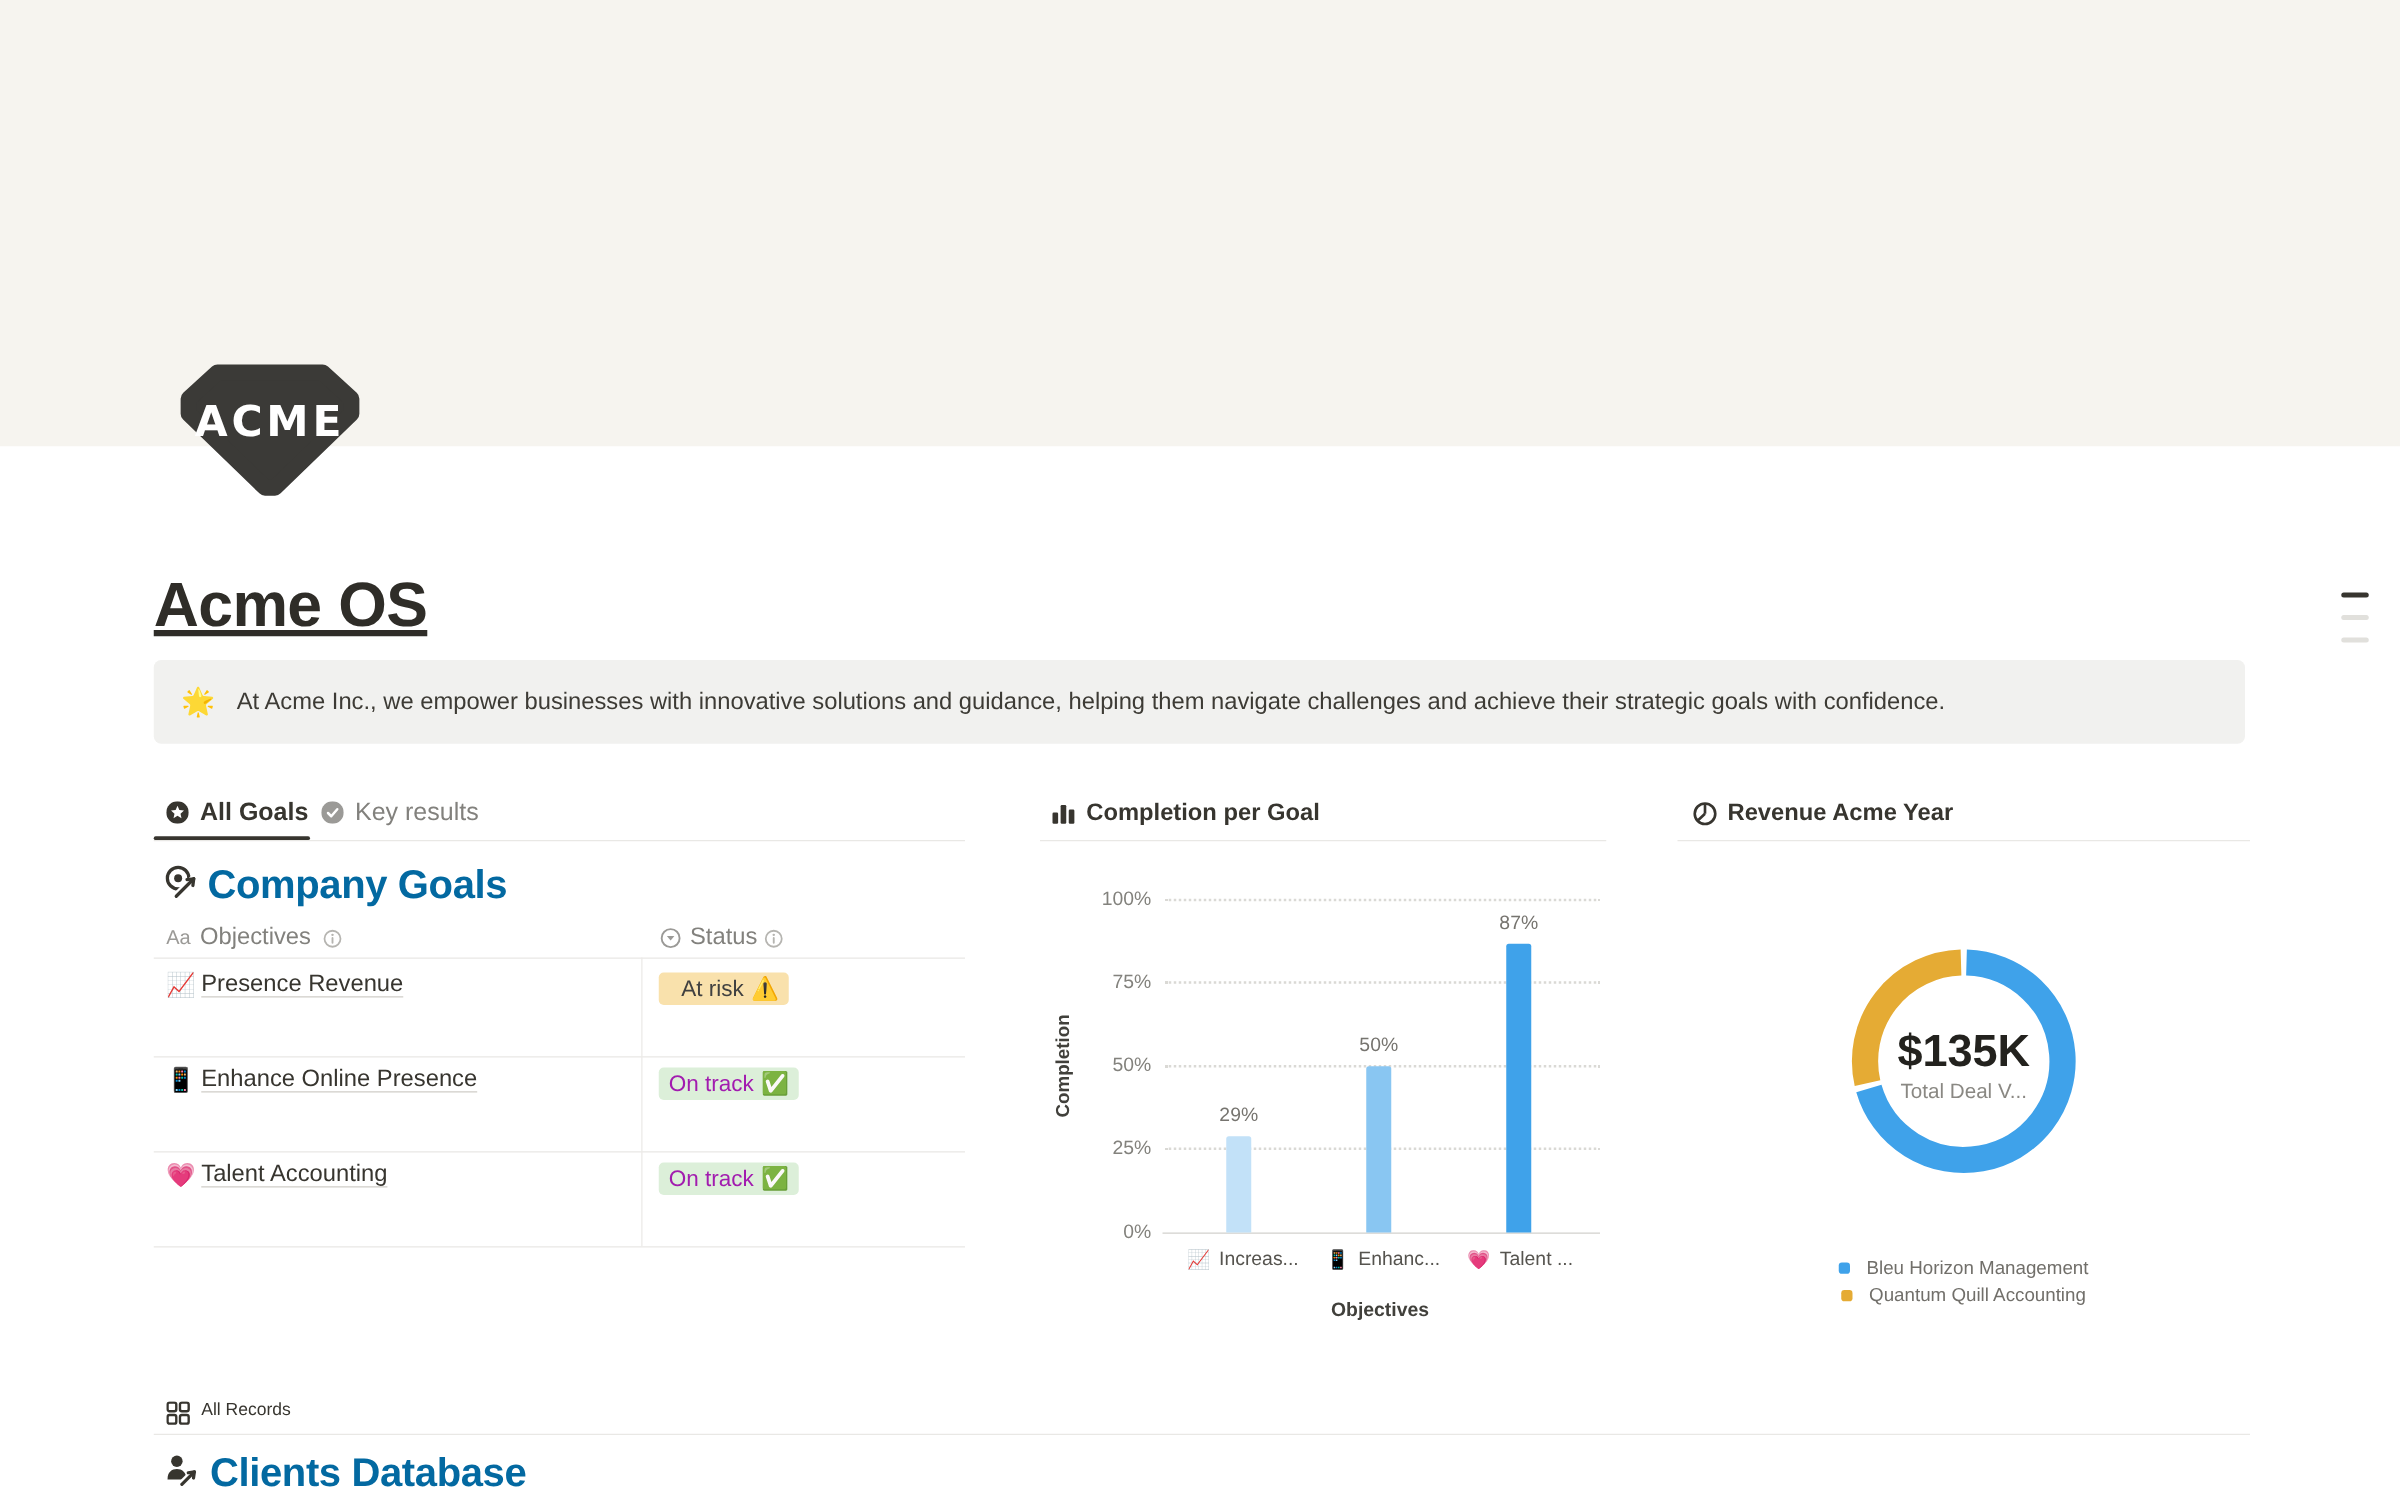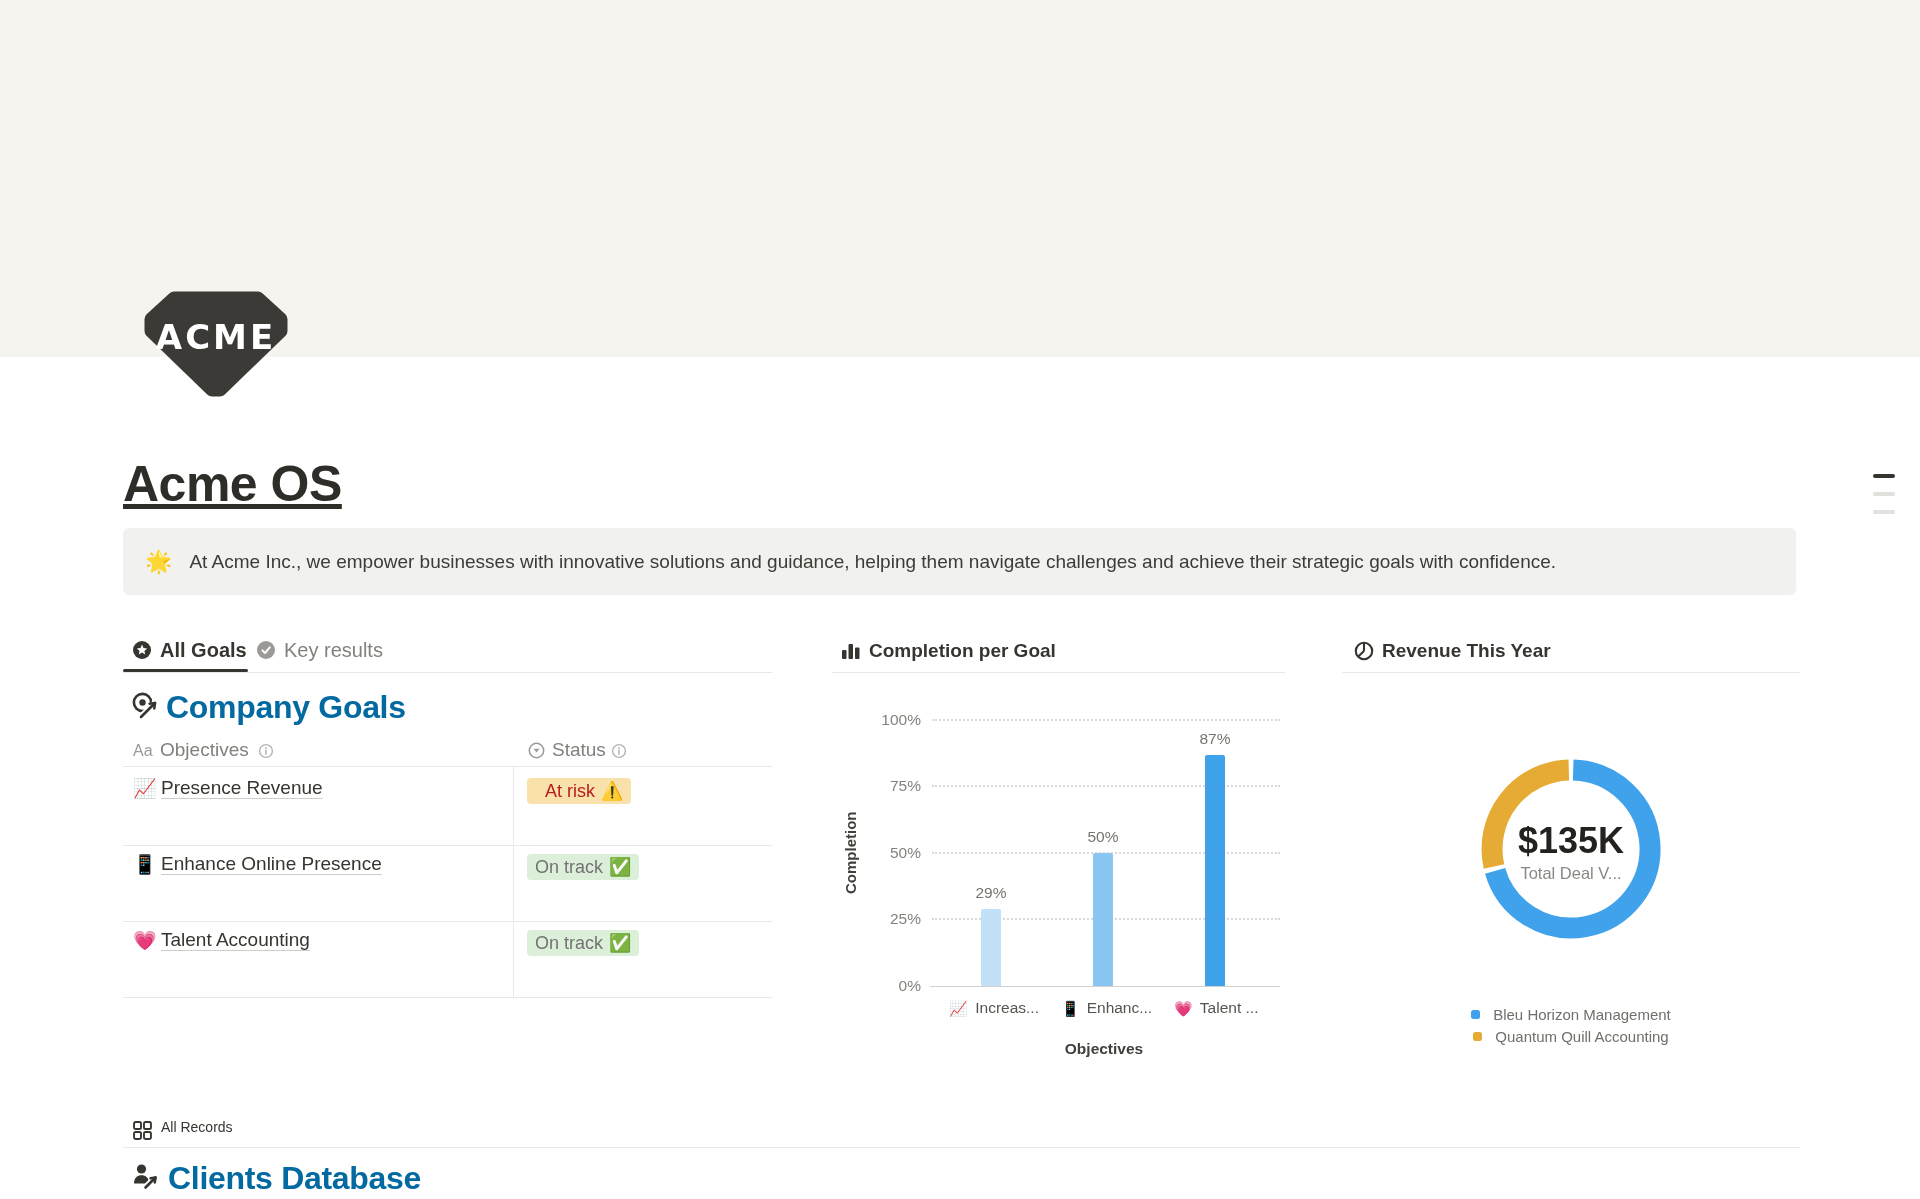--- a/index.html
+++ b/index.html
@@ -33,22 +33,22 @@
 
   .col-head{font-size:19px;color:#82817D;}
   .aa{font-size:16px;color:#9B9A97;font-weight:500;}
 
   .divider-v{width:1px;background:#EBEAE8;}
 
   .row-emoji{font-size:19px;line-height:1;}
   .row-link{font-size:19px;color:#37352F;font-weight:500;text-decoration:underline;
     text-decoration-color:#CFCDC7;text-underline-offset:4px;text-decoration-thickness:1px;}
   .badge{display:inline-flex;align-items:center;gap:6px;border-radius:4px;padding:2px 8px;font-size:18px;line-height:22px;}
-  .badge-yellow{background:#F9E1AC;color:#b91c1c;padding-left:18px;}
-  .badge-green{background:#DCEFD9;color:#737373;text-align:right;}
+  .badge-yellow{background:#F9E1AC;color:#404040;padding-left:18px;}
+  .badge-green{background:#DCEFD9;color:#a21caf;text-align:right;}
 
   .card-title{font-size:19px;font-weight:600;color:#37352F;}
 
   
   .ytick{width:66px;text-align:right;font-size:15.5px;color:#83827D;}
   .gridline{left:932px;width:348px;height:0;border-top:2px dotted #DAD9D5;}
   .axisline{left:930px;width:350px;height:1px;background:#D2D1CD;}
   .y-axis-title{left:842px;top:800px;height:106px;font-size:15px;font-weight:700;color:#41403B;
     writing-mode:vertical-rl;transform:rotate(180deg);text-align:center;}
   .bar-group{top:720px;height:266px;width:20px;}
@@ -231,21 +231,21 @@
   </div>
   <div class="abs x-axis-title">Objectives</div>
 
   <div class="abs" style="left:1354px;top:641px">
     <svg width="20" height="20" viewBox="0 0 18 18">
       <circle cx="9" cy="9" r="7.4" fill="none" stroke="#37352F" stroke-width="1.9"></circle>
       <line x1="9" y1="9" x2="9" y2="1.6" stroke="#37352F" stroke-width="1.9"></line>
       <line x1="9" y1="9" x2="3.6" y2="14.1" stroke="#37352F" stroke-width="1.9"></line>
     </svg>
   </div>
-  <div class="abs card-title" style="left:1382px;top:640px">Revenue This Year</div>
+  <div class="abs card-title" style="left:1382px;top:640px">Revenue Acme Year</div>
   <div class="abs hairline" style="left:1342px;top:672px;width:458px"></div>
 
   <div class="abs" style="left:1471px;top:749px">
     <svg width="200" height="200" viewBox="0 0 200 200">
       <path fill="none" stroke-width="21" d="M 102.2 21.0 A 79 79 0 1 1 24.1 121.8" stroke="#3FA2EA"></path>
       <path fill="none" stroke-width="21" d="M 23.0 117.5 A 79 79 0 0 1 97.8 21.0" stroke="#E5AB34"></path>
     </svg>
   </div>
   <div class="abs donut-center-value">$135K</div>
   <div class="abs donut-center-label">Total Deal V...</div>

